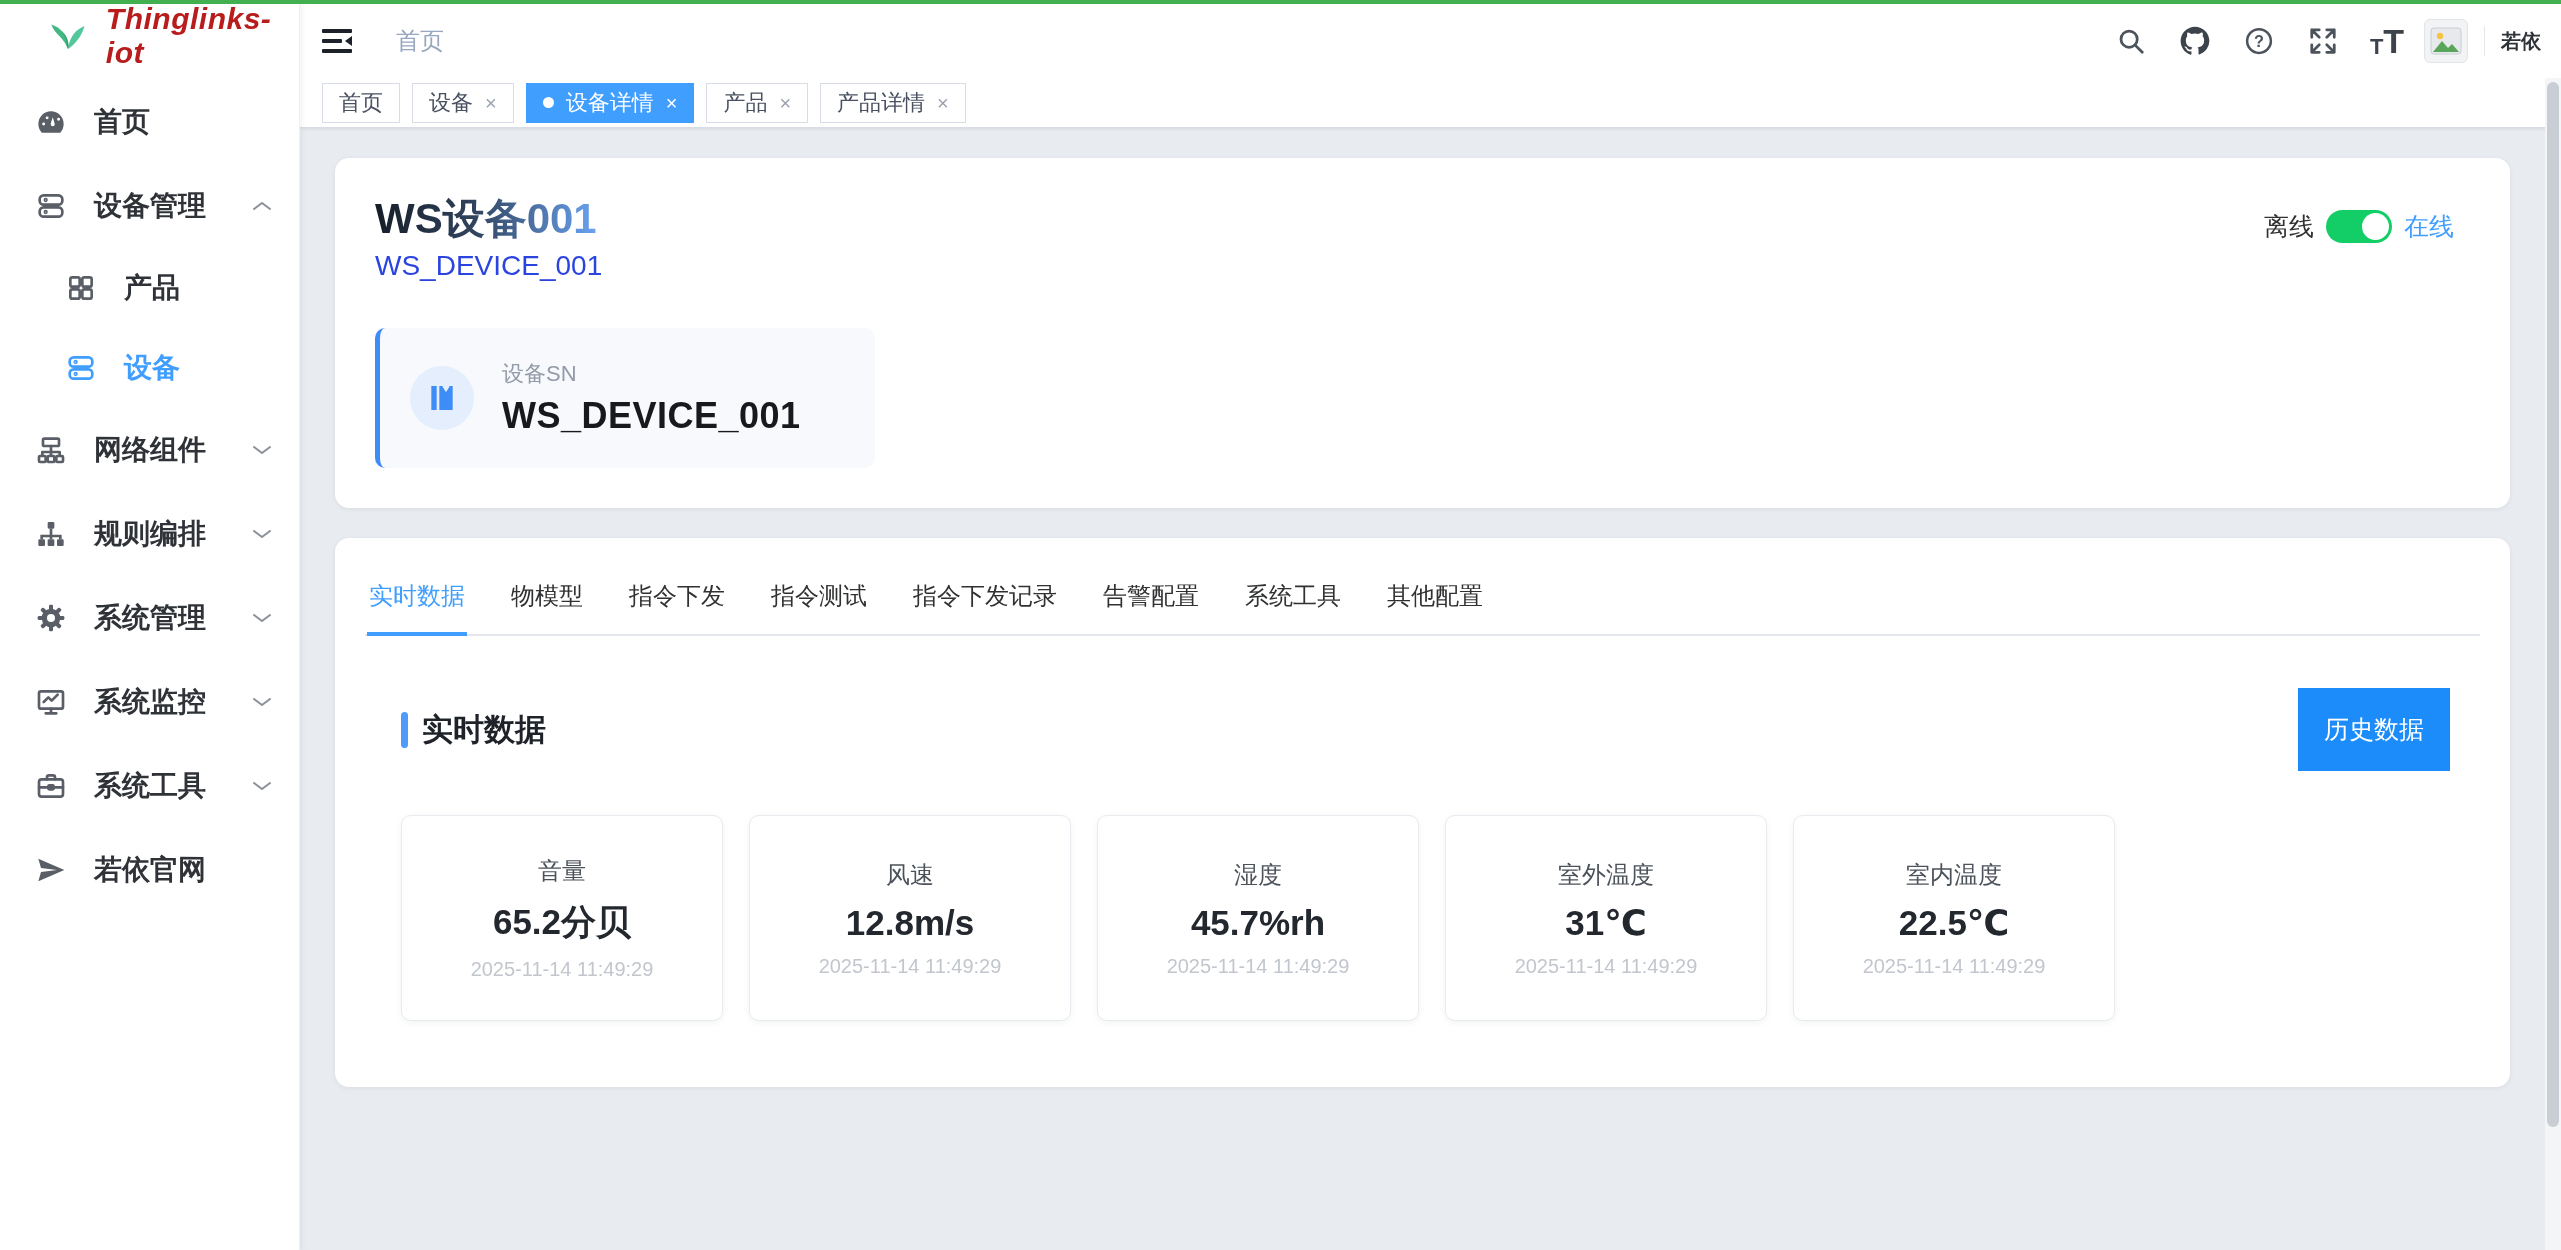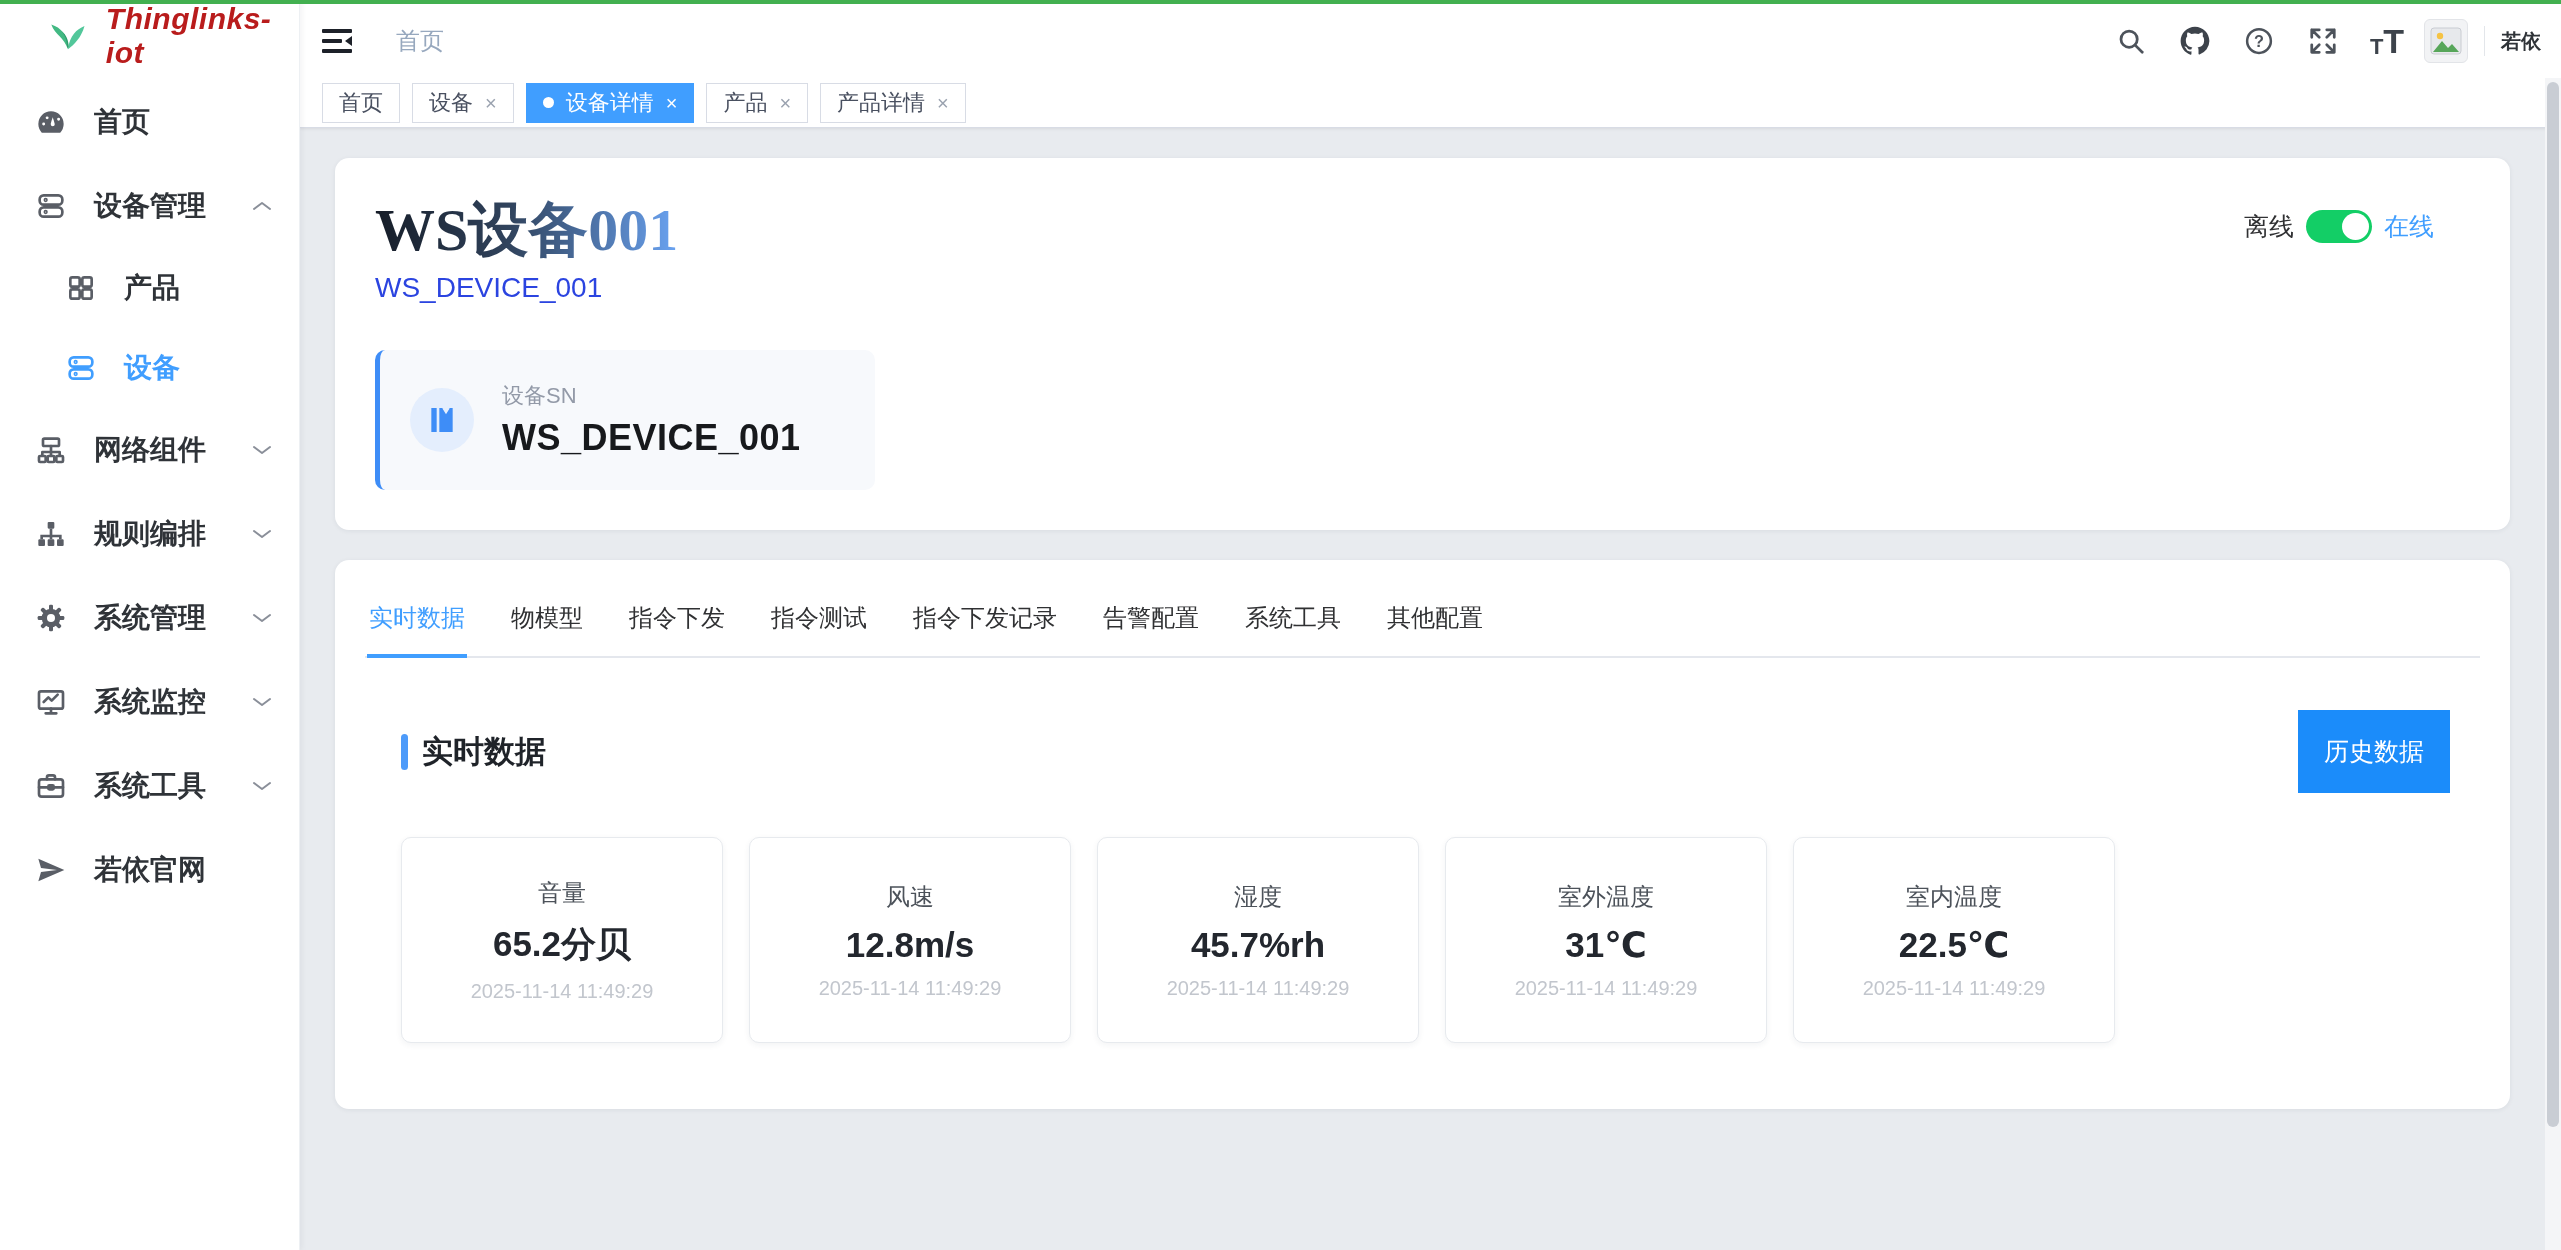--- a/index.html
+++ b/index.html
@@ -70,27 +70,27 @@
   .tag.active .tag-close { color:#fff; }
   .tag-dot { width:11px; height:11px; border-radius:50%; background:#fff; }
 
   
   .main { position:absolute; left:300px; top:128px; width:2245px; height:1122px; padding:30px 35px 0 35px; }
   .card { background:#fff; border-radius:14px; box-shadow:0 1px 5px rgba(31,45,61,.07); }
 
   
   .device-card { padding:36px 40px 40px 40px; margin-bottom:30px; position:relative; }
   .device-title {
-    font-size:60px; font-weight:bold;
+    font-size:42px; font-weight:bold;
     background:linear-gradient(90deg,#161d28 0%,#31445e 45%,#6aa3f2 100%);
     -webkit-background-clip:text; background-clip:text; color:transparent;
-    display:inline-block; line-height:1.2;font-family:Liberation Serif, serif;
+    display:inline-block; line-height:1.2;
   }
   .device-code { font-size:28px; color:#2b44e0; margin-top:6px; }
-  .status-wrap { position:absolute; right:76px; top:52px; display:flex; align-items:center; gap:12px; }
+  .status-wrap { position:absolute; right:56px; top:52px; display:flex; align-items:center; gap:12px; }
   .status-off { font-size:25px; color:#303133; }
   .status-on { font-size:25px; color:#409eff; }
   .switch { width:66px; height:33px; border-radius:17px; background:#13ce66; position:relative; cursor:pointer; }
   .switch .knob { position:absolute; top:3px; right:3px; width:27px; height:27px; border-radius:50%; background:#fff; }
   .info-row { display:flex; gap:36px; margin-top:46px; }
   .info-card {
     width:500px; height:140px; background:#f7f9fc; border-radius:10px;
     border-left:5px solid #3e8df7; display:flex; align-items:center; padding:0 30px; gap:28px;
   }
   .info-ico { width:64px; height:64px; border-radius:50%; background:#e4eefd; display:flex; align-items:center; justify-content:center; flex:0 0 auto; }

